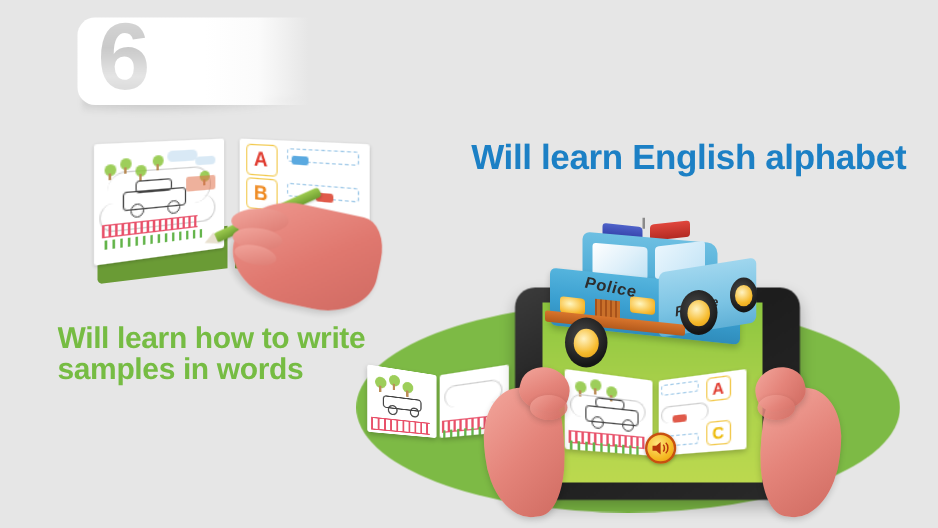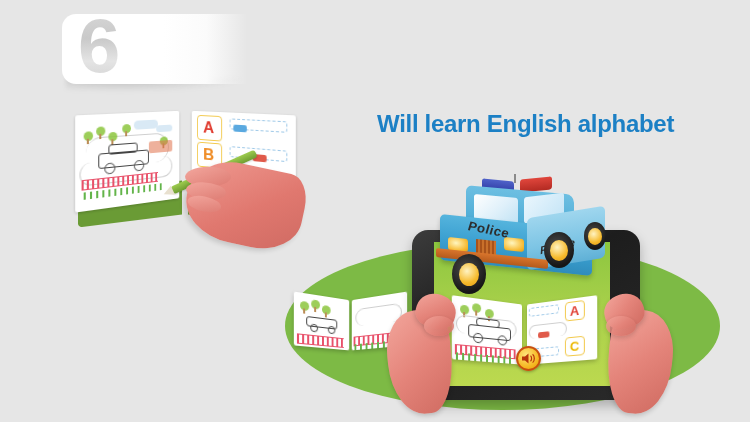--- a/index.html
+++ b/index.html
@@ -32,21 +32,21 @@
   }
   .headline {
     position:absolute; left:133px; top:30px;
     font-size:27px; font-weight:bold; color:#b0317e;
     letter-spacing:-0.3px; white-space:nowrap;
   }
 
   
   .cap-blue {
     position:absolute; left:377px; top:110px;
-    font-size:24px; font-weight:bold; color:#1c80c5;
+    font-size:28px; font-weight:bold; color:#1c80c5;
     letter-spacing:-0.3px; white-space:nowrap;
   }
   .cap-green {
     position:absolute; left:46px; top:258px;
     font-size:24px; font-weight:bold; color:#76bc43;
     line-height:1.05; width:280px; letter-spacing:-0.3px;
   }
 
   
   .book1 { position:absolute; left:70px; top:105px; width:240px; height:130px; }
@@ -416,14 +416,18 @@
     <div class="palm" style="left:28px;top:2px;width:40px;height:34px;border-radius:50% 50% 40% 40%;transform:rotate(16deg);"></div>
     <div class="palm" style="left:36px;top:24px;width:30px;height:20px;border-radius:50%;opacity:.85;"></div>
   </div>
   <div class="hand-r">
     <div class="palm" style="left:8px;top:18px;width:64px;height:104px;border-radius:30% 48% 52% 40%/30% 42% 50% 58%;transform:rotate(6deg);"></div>
     <div class="palm" style="left:4px;top:2px;width:40px;height:34px;border-radius:50% 50% 40% 40%;transform:rotate(-16deg);"></div>
     <div class="palm" style="left:6px;top:24px;width:30px;height:20px;border-radius:50%;opacity:.85;"></div>
   </div>
 
   <div class="cap-blue">Will learn English alphabet</div>
+  <div class="cap-green">
+    <span>Will learn how to write</span>
+    <span>samples in words</span>
+  </div>
 
 </div>
 
 </body></html>

